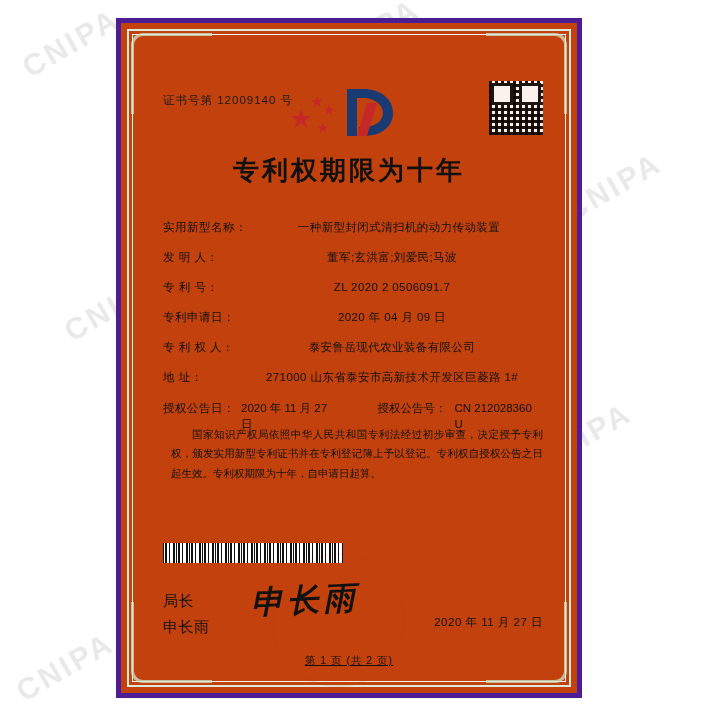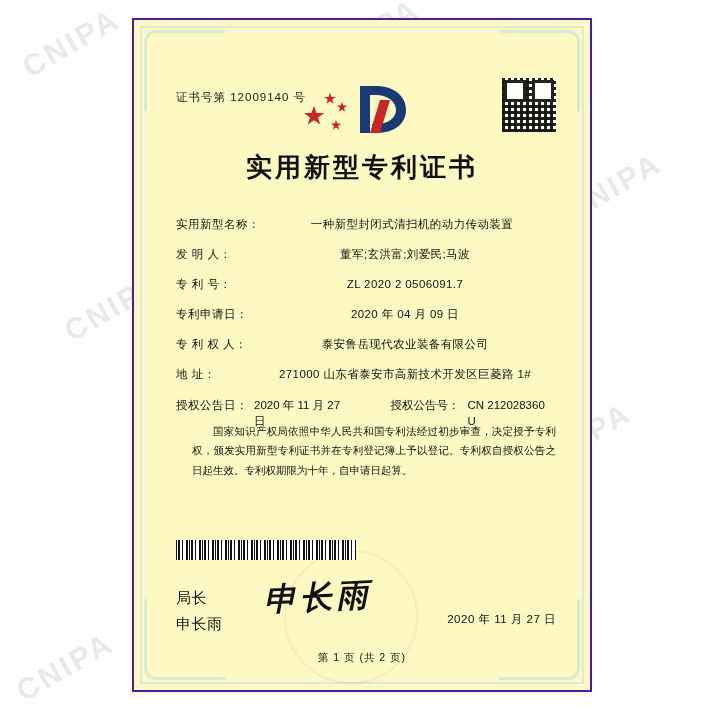--- a/index.html
+++ b/index.html
@@ -36,26 +36,26 @@
   .wm.w3 { left: 560px; top: 170px; font-size: 30px; }
   .wm.w4 { left: 60px;  top: 290px; font-size: 30px; }
   .wm.w5 { left: 530px; top: 420px; font-size: 30px; }
   .wm.w6 { left: 130px; top: 560px; font-size: 30px; }
   .wm.w7 { left: 12px;  top: 650px; font-size: 30px; }
   .wm.w8 { left: 400px; top: 640px; font-size: 30px; }
 
   
   #sheet {
     position: absolute;
-    left: 132px;
+    left: 116px;
     top: 18px;
     width: 456px;
     height: 670px;
-    background: #fef9c3;
-    border: 2px solid #4c1d95;
+    background: #c2410c;
+    border: 5px solid #4c1d95;
     box-shadow: 0 0 2px rgba(0,0,0,0.07);
     overflow: hidden;
   }
   
   #frame {
     position: absolute;
     left: 6px; top: 6px; right: 6px; bottom: 6px;
     border: 2px solid #dbeada;
     pointer-events: none;
   }
@@ -171,21 +171,21 @@
     position: absolute;
     left: 42px;
     right: 34px;
     top: 402px;
     font-size: 10.5px;
     line-height: 1.85;
     color: #111;
     text-align: justify;
   }
   .paras p {
-    margin: 0 0 6px 16px;
+    margin: 0 0 6px 8px;
     text-indent: 21px;
   }
 
   
   #barcode {
     position: absolute;
     left: 42px;
     top: 520px;
     width: 180px;
     height: 20px;
@@ -241,20 +241,21 @@
   
   #page-no {
     position: absolute;
     left: 0;
     right: 0;
     top: 631px;
     text-align: center;
     font-size: 10.5px;
     color: #111;
     letter-spacing: 1px;
+    text-decoration: underline;
   }
 </style>
 </head>
 <body>
 
 <div id="page">
 
   <span class="wm w1">CNIPA</span>
   <span class="wm w2">CNIPA</span>
   <span class="wm w3">CNIPA</span>
@@ -281,21 +282,21 @@
         <polygon points="28,13 29.5,17 33.8,17 30.3,19.6 31.6,23.7 28,21.2 24.4,23.7 25.7,19.6 22.2,17 26.5,17"></polygon>
         <polygon points="40,22 41.3,25.6 45.1,25.6 42,28 43.2,31.7 40,29.4 36.8,31.7 38,28 34.9,25.6 38.7,25.6"></polygon>
         <polygon points="34,40 35.3,43.6 39.1,43.6 36,46 37.2,49.7 34,47.4 30.8,49.7 32,46 28.9,43.6 32.7,43.6"></polygon>
       </g>
       <g>
         <path d="M58 6 L74 6 C92 6 104 16 104 30 C104 44 92 53 74 53 L70 53 L70 44 L74 44 C86 44 94 38 94 30 C94 22 86 15 74 15 L68 15 L68 53 L58 53 Z" fill="#1a3a73"></path>
         <path d="M78 20 L88 20 L78 53 L68 53 Z" fill="#c62828"></path>
       </g>
     </svg>
 
-    <div id="title">实用新型专利证书</div>
+    <div id="title">专利权期限为十年</div>
 
     <div class="fields">
       <div class="field-row">
         <span class="field-label wide">实用新型名称：</span>
         <span class="field-value">一种新型封闭式清扫机的动力传动装置</span>
       </div>
       <div class="field-row">
         <span class="field-label">发 明 人：</span>
         <span class="field-value">董军;玄洪富;刘爱民;马波</span>
       </div>

